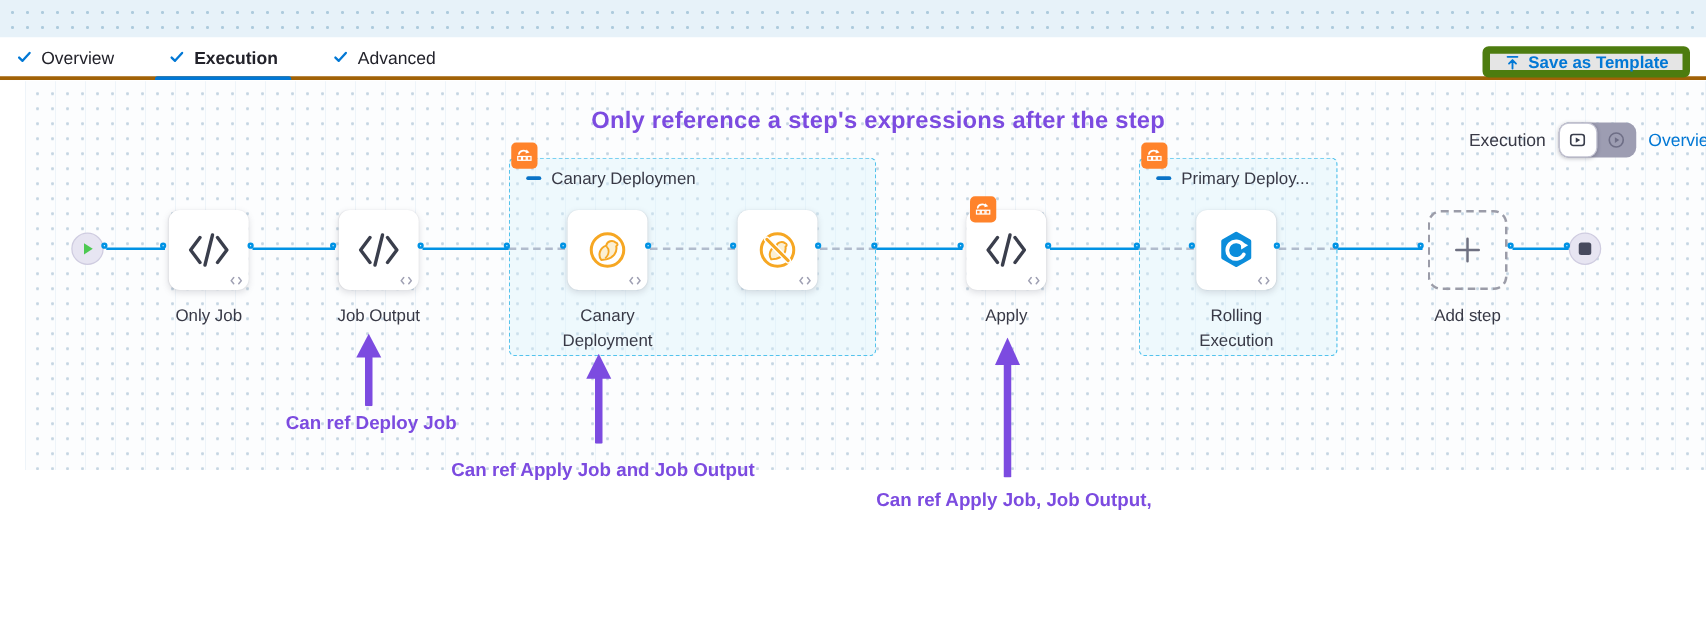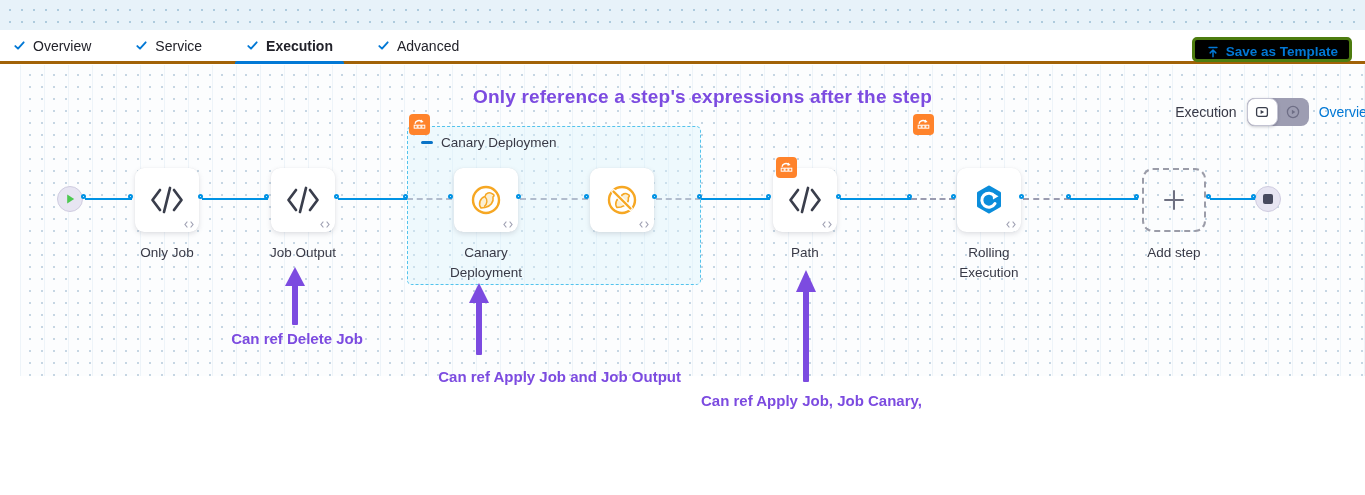--- a/index.html
+++ b/index.html
@@ -27,22 +27,22 @@
   }
   .tab.active { font-weight:700; }
   .tab.active::after {
     content:""; position:absolute; left:0; right:0; bottom:-1px; height:3px;
     background:#0278d5; border-radius:2px 2px 0 0;
   }
   .check-icon { width:13px; height:13px; flex:0 0 auto; }
 
   .save-btn {
     position:absolute; right:13px; top:37px; height:25px;
-    display:flex; align-items:flex-end; gap:6px; padding:0 11px;
-    border:3px solid #4d7c0f; border-radius:5px; background:#000000;
+    display:flex; align-items:center; gap:6px; padding:0 11px;
+    border:6px solid #4d7c0f; border-radius:5px; background:#e5e5e5;
     color:#0278d5; font-size:13.5px; font-weight:700; cursor:pointer;
   }
 
   
   .canvas {
     position:absolute; top:65px; left:0; width:1365px; height:311px;
     background-color:#fcfdfe;
     background-image:
       linear-gradient(to right, rgba(170,200,224,0.16) 1px, transparent 1px),
       radial-gradient(circle, #c6d6e3 1px, transparent 1.35px);
@@ -134,26 +134,20 @@
 <div id="app">
 
   <div class="top-strip"></div>
 
   <div class="tabbar">
     <div class="tab">
       <svg class="check-icon" viewBox="0 0 14 14" fill="none">
           <path d="M2.5 7.6 L5.4 10.4 L11.5 3.6" stroke="#0278d5" stroke-width="2" stroke-linecap="round" stroke-linejoin="round"></path>
         </svg>
       <span>Overview</span>
-    </div>
-    <div class="tab">
-      <svg class="check-icon" viewBox="0 0 14 14" fill="none">
-          <path d="M2.5 7.6 L5.4 10.4 L11.5 3.6" stroke="#0278d5" stroke-width="2" stroke-linecap="round" stroke-linejoin="round"></path>
-        </svg>
-      <span>Service</span>
     </div>
     <div class="tab active">
       <svg class="check-icon" viewBox="0 0 14 14" fill="none">
           <path d="M2.5 7.6 L5.4 10.4 L11.5 3.6" stroke="#0278d5" stroke-width="2" stroke-linecap="round" stroke-linejoin="round"></path>
         </svg>
       <span>Execution</span>
     </div>
     <div class="tab">
       <svg class="check-icon" viewBox="0 0 14 14" fill="none">
           <path d="M2.5 7.6 L5.4 10.4 L11.5 3.6" stroke="#0278d5" stroke-width="2" stroke-linecap="round" stroke-linejoin="round"></path>
@@ -202,20 +196,26 @@
     <div class="line-solid" style="left:820px;width:71px"></div>
     <div class="line-dashed" style="left:891px;width:44px"></div>
     <div class="line-dashed" style="left:1003px;width:47px"></div>
     <div class="line-solid" style="left:1050px;width:68px"></div>
     <div class="line-solid" style="left:1190px;width:45px"></div>
 
     <div class="group" style="left:387px;width:294px">
       <div class="group-label-row">
         <div class="collapse-icon"></div>
         <span class="group-label">Canary Deployment</span>
+      </div>
+    </div>
+    <div class="group" style="left:891px;width:159px">
+      <div class="group-label-row">
+        <div class="collapse-icon"></div>
+        <span class="group-label">Primary Deploy...</span>
       </div>
     </div>
 
     <div class="badge" style="left:389px;top:49px">
       <svg width="15" height="15" viewBox="0 0 15 15" fill="none">
         <path d="M3.2 6.2 C3.4 3.8 7.6 2.6 9.6 4.6" stroke="#fff" stroke-width="1.4" stroke-linecap="round"></path>
         <polygon points="9.2,2.6 11.6,4.9 8.4,5.8" fill="#fff"></polygon>
         <rect x="2.2" y="8.2" width="3" height="3" stroke="#fff" stroke-width="1"></rect>
         <rect x="6" y="8.2" width="3" height="3" stroke="#fff" stroke-width="1"></rect>
         <rect x="9.8" y="8.2" width="3" height="3" stroke="#fff" stroke-width="1"></rect>
@@ -329,37 +329,37 @@
     <div class="dot" style="left:931px"></div>
     <div class="dot" style="left:999px"></div>
     <div class="dot" style="left:1046px"></div>
     <div class="dot" style="left:1114px"></div>
     <div class="dot" style="left:1186px"></div>
     <div class="dot" style="left:1231px"></div>
 
     <div class="step-label" style="left:87px;width:120px">Only Job</div>
     <div class="step-label" style="left:223px;width:120px">Job Output</div>
     <div class="step-label" style="left:416px;width:100px">Canary Deployment</div>
-    <div class="step-label" style="left:725px;width:120px">Path</div>
+    <div class="step-label" style="left:725px;width:120px">Apply</div>
     <div class="step-label" style="left:919px;width:100px">Rolling Execution</div>
     <div class="step-label" style="left:1094px;width:120px">Add step</div>
 
     <svg class="arrow" style="left:262px;top:202px" width="26" height="58" viewBox="0 0 26 58">
       <polygon points="13,0 3,19 23,19"></polygon>
         <rect x="10" y="17" width="6" height="41" rx="1"></rect>
     </svg>
     <svg class="arrow" style="left:446px;top:218px" width="26" height="72" viewBox="0 0 26 72">
       <polygon points="13,0 3,20 23,20"></polygon>
         <rect x="10" y="18" width="6" height="54" rx="1"></rect>
     </svg>
     <svg class="arrow" style="left:773px;top:205px" width="26" height="112" viewBox="0 0 26 112">
       <polygon points="13,0 3,22 23,22"></polygon>
         <rect x="10" y="20" width="6" height="92" rx="1"></rect>
     </svg>
 
-    <div class="ann" style="left:157px;top:265px;width:240px;text-align:center">Can ref Delete Job</div>
-    <div class="ann" style="left:341px;top:303px;width:320px;text-align:right">Can ref Apply Job and Job Output</div>
+    <div class="ann" style="left:157px;top:265px;width:240px;text-align:center">Can ref Deploy Job</div>
+    <div class="ann" style="left:341px;top:303px;width:320px;text-align:left">Can ref Apply Job and Job Output</div>
     <div class="ann" style="left:681px;top:326px;line-height:19px">
-      <div>Can ref Apply Job, Job Canary,</div>
+      <div>Can ref Apply Job, Job Output,</div>
     </div>
 
   </div>
 </div>
 
 </body></html>

